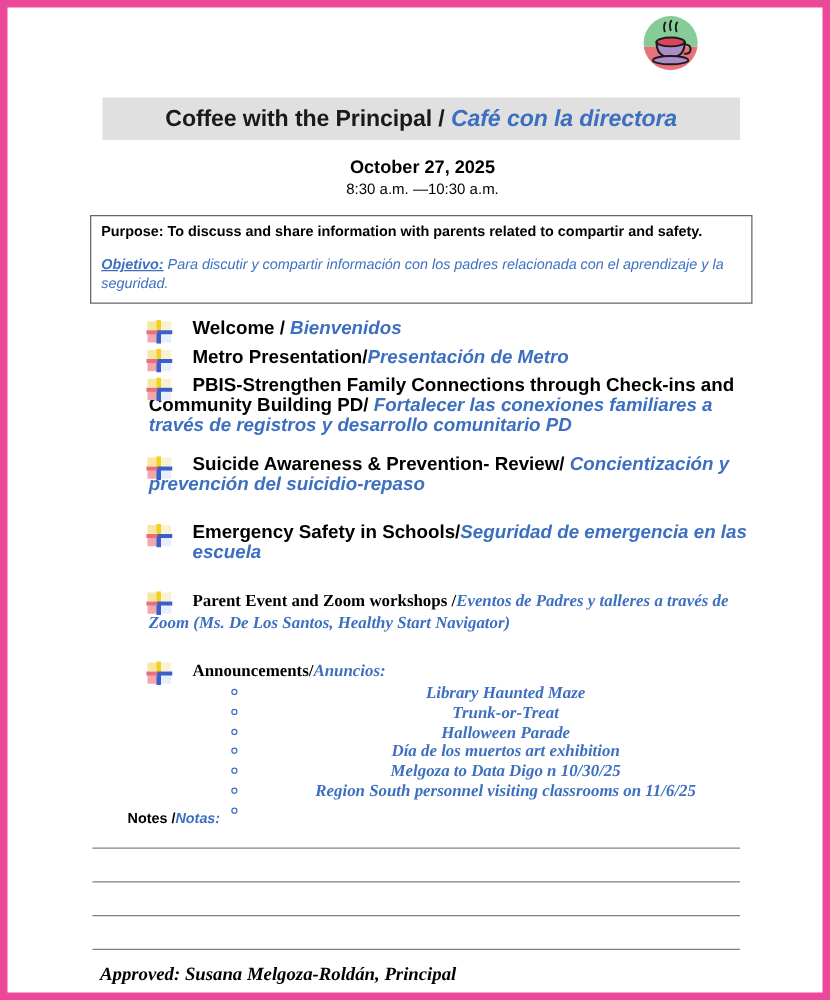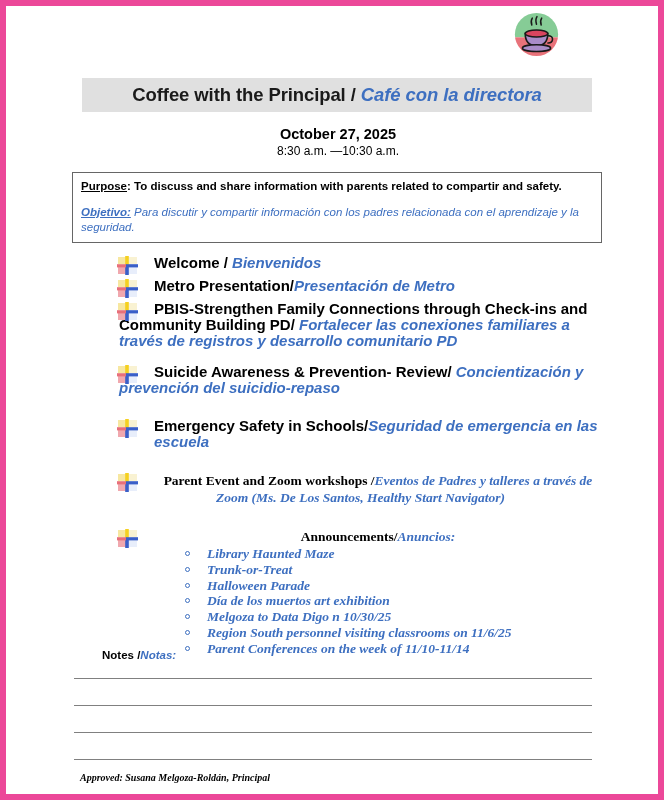--- a/index.html
+++ b/index.html
@@ -88,21 +88,20 @@
     box-sizing: border-box;
     padding: 6px 8px 7px 8px;
   }
   .purpose-en {
     font-size: 11.5px;
     font-weight: bold;
     color: #000;
     line-height: 15px;
   }
   .purpose-en .u {
-    text-decoration: underline;
     margin-top: 44px;
   }
   .purpose-es {
     margin-top: 11px;
     font-size: 11.5px;
     font-style: italic;
     color: #3d6fc0;
     line-height: 15px;
   }
   .purpose-es .u {
@@ -138,21 +137,20 @@
   .agenda-text .es {
     color: #3d6fc0;
     font-style: italic;
     font-weight: bold;
   }
   
   .agenda-item.serif .agenda-text {
     font-family: "Liberation Serif", serif;
     font-size: 13.5px;
     line-height: 17px;
-    text-align: center;
   }
   .agenda-item.serif .agenda-text .es {
     font-family: "Liberation Serif", serif;
   }
   
   .agenda-item.hang {
     padding-left: 82px;
   }
   .agenda-item.hang .agenda-text {
     margin-left: -35px;
@@ -162,20 +160,21 @@
   
   .gap-sm { margin-bottom: 7px; }
   .gap-md { margin-bottom: 15px; }
   .gap-lg { margin-bottom: 22px; }
 
   
   .sublist {
     list-style: none;
     margin: 1px 0 4px 0;
     padding: 0 0 0 27px;
+    text-align: center;
   }
   .sublist li {
     position: relative;
     font-family: "Liberation Serif", serif;
     font-style: italic;
     font-weight: bold;
     font-size: 13.5px;
     line-height: 15.8px;
     color: #3d6fc0;
     padding-left: 26px;
@@ -218,21 +217,21 @@
   }
 
   
   .approved {
     position: absolute;
     left: 74px;
     top: 766px;
     font-family: "Liberation Serif", serif;
     font-style: italic;
     font-weight: bold;
-    font-size: 10px;
+    font-size: 15px;
     color: #000;
   }
 </style>
 </head>
 <body>
 
 <div id="page">
 
   <div class="logo-wrap">
     <svg width="47" height="47" viewBox="0 0 100 100">
@@ -392,21 +391,21 @@
       </span>
       <div class="agenda-text"><span>Announcements/</span><span class="es">Anuncios:</span></div>
 
       <ul class="sublist">
         <li><span class="circ"></span><span>Library Haunted Maze</span></li>
         <li><span class="circ"></span><span>Trunk-or-Treat</span></li>
         <li><span class="circ"></span><span>Halloween Parade</span></li>
         <li><span class="circ"></span><span>Día de los muertos art exhibition</span></li>
         <li><span class="circ"></span><span>Melgoza to Data Digo n 10/30/25</span></li>
         <li><span class="circ"></span><span>Region South personnel visiting classrooms on 11/6/25</span></li>
-        <li><span class="circ"></span><span>Parent Conferences on the week of 11/10-11/14</span></li>
+        <li><span class="circ"></span></li>
       </ul>
     </div>
 
   </div>
 
   <div class="notes-label"><span>Notes /</span><span class="es">Notas:</span></div>
 
   <div class="notes-lines">
     <div class="note-line"></div>
     <div class="note-line"></div>

